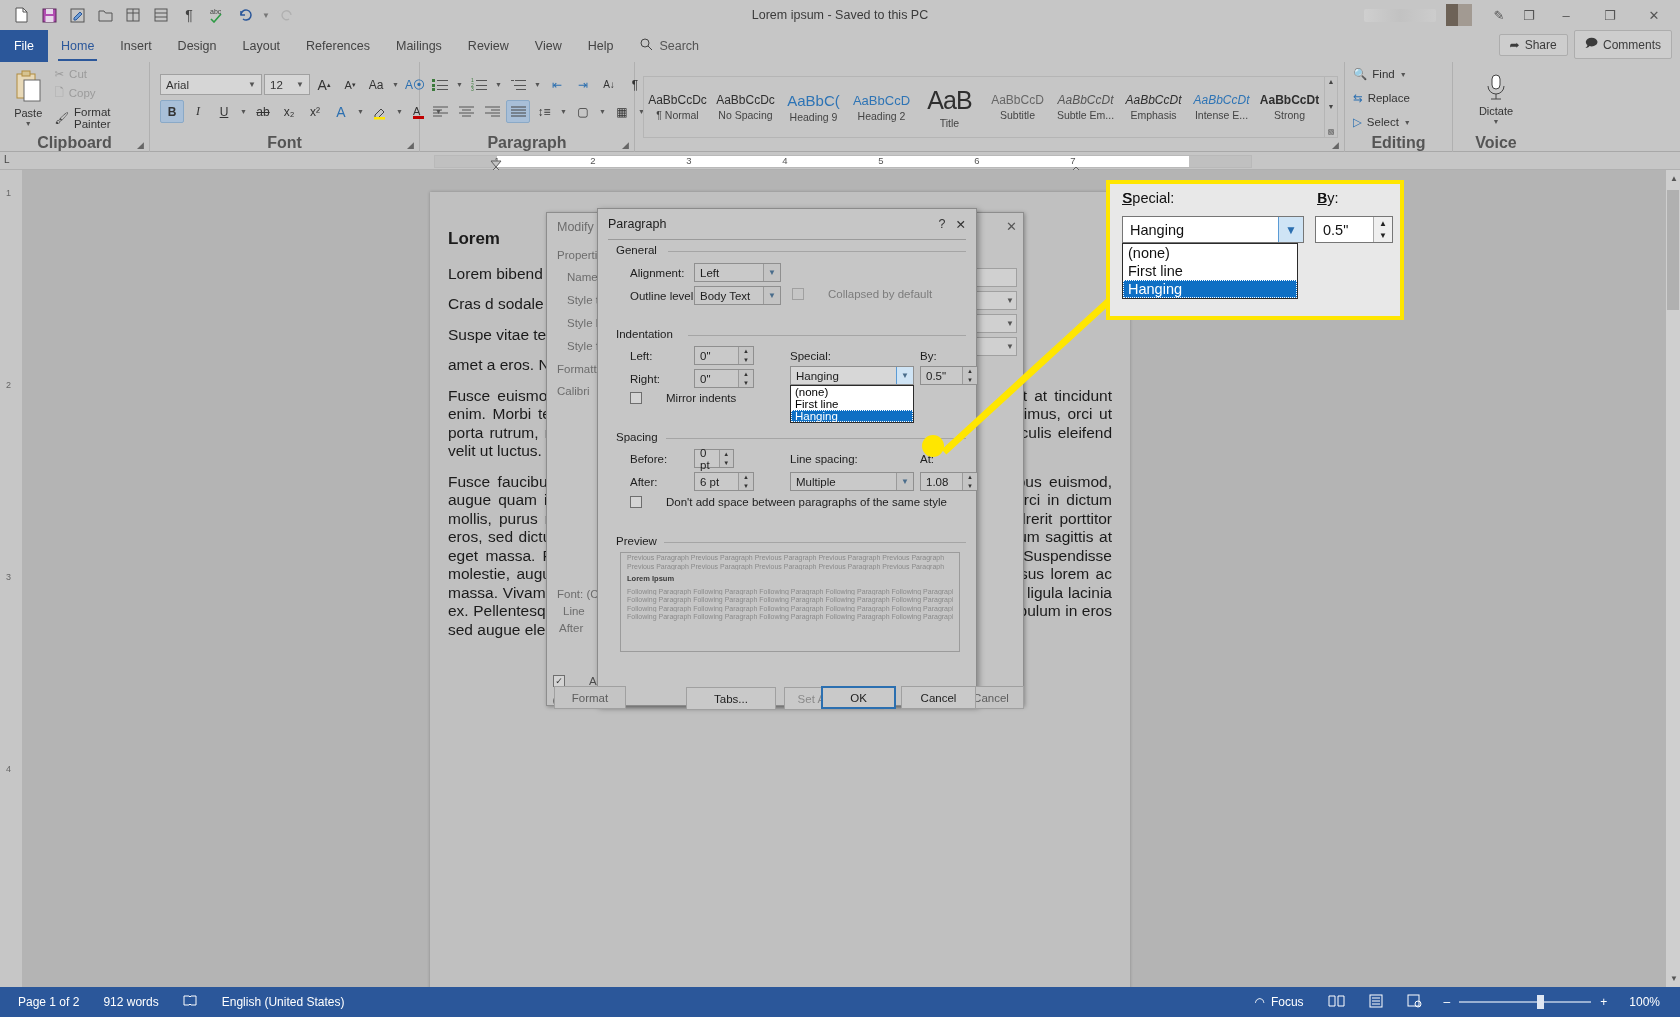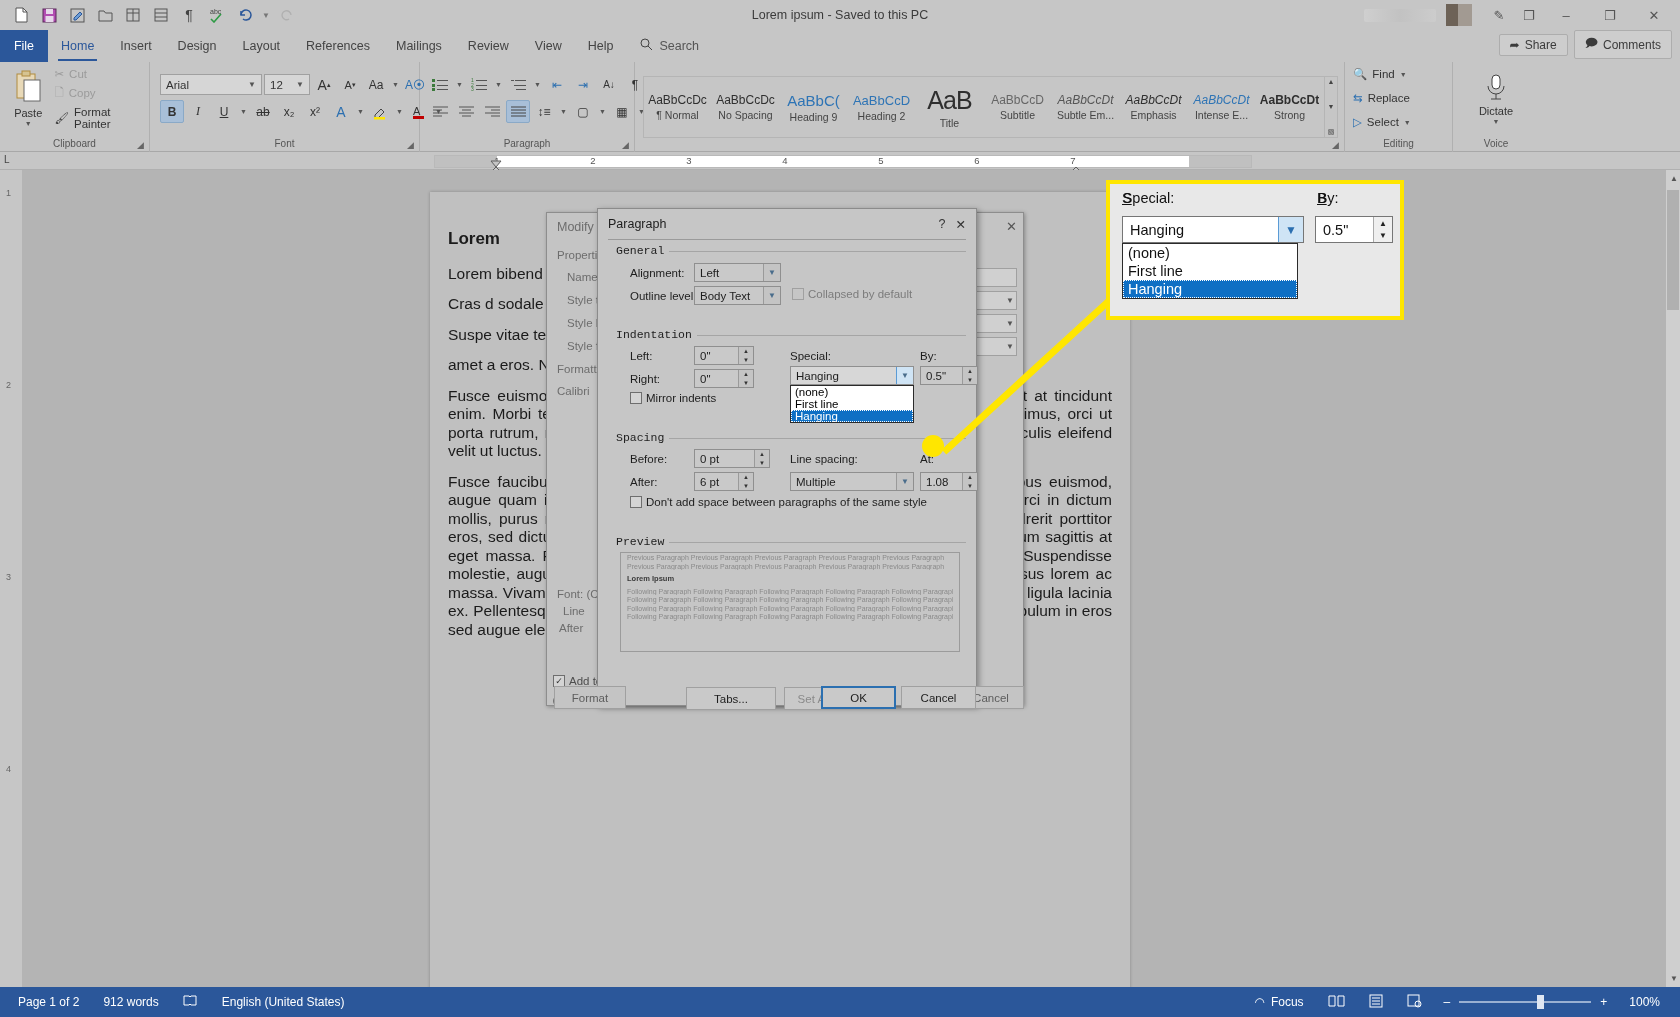--- a/index.html
+++ b/index.html
@@ -46,22 +46,22 @@
   .tabbar-right{ margin-left:auto;display:flex;align-items:center;gap:6px;padding-right:8px;padding-bottom:3px;}
   .pillbtn{ border:1px solid #adadad;background:#cdcdcd;border-radius:2px;
      font-size:12px;color:#3b3b3b;padding:3px 10px;display:flex;align-items:center;gap:5px;}
 
   
   .ribbon{ position:absolute; left:0; top:62px; width:1680px; height:90px;
     background:#c6c6c6; border-bottom:1px solid #a8a8a8; display:flex; }
   .grp{ position:relative; height:90px; display:flex; flex-direction:column;
     border-right:1px solid #b0b0b0; }
   .grp-body{ flex:1; display:flex; align-items:center; padding:2px 6px; }
-  .grp-label{ height:18px; text-align:center; font-size:10px; color:#555;
-    display:flex;align-items:center;justify-content:center;gap:4px; }
+  .grp-label{ height:18px; text-align:center; font-size:16px; color:#555;
+    display:flex;align-items:center;justify-content:center;gap:4px;font-weight:bold; }
   .dlg-launcher{ font-size:9px;color:#666;position:absolute;right:5px;bottom:2px;}
 
   
   .paste-btn{ display:flex;flex-direction:column;align-items:center;width:48px;
     font-size:11px;color:#333;gap:1px;}
   .clip-list{ display:flex;flex-direction:column;gap:3px;margin-left:4px;}
   .clip-item{ display:flex;align-items:center;gap:5px;font-size:11.5px;color:#9b9b9b;}
   .clip-item.on{ color:#333; }
 
   
@@ -133,34 +133,34 @@
     font-size:11.5px;color:#1d1d1d;}
   .pdlg-title{ height:30px;display:flex;align-items:center;padding:0 10px;
     font-size:12.5px;color:#1d1d1d;}
   .pdlg-title .tb{ margin-left:auto;display:flex;gap:10px;align-items:center;color:#333;}
   .ptabs{ display:flex;margin:4px 0 0 8px;gap:0; }
   .ptab{ padding:4px 10px 5px;font-size:11.5px;color:#1d1d1d;border:1px solid transparent;}
   .ptab.active{ background:#c6c6c6;border:1px solid #9a9a9a;border-bottom-color:#c6c6c6;}
   .ptab-underline{ text-decoration:underline; }
   .pbody{ position:relative;margin:0 10px;border-top:1px solid #9a9a9a;height:430px;}
   .sect-title{ position:absolute;font-size:11.5px;color:#1d1d1d;background:#c6c6c6;
-    padding-right:5px;z-index:2;font-family:Liberation Mono, monospace;}
+    padding-right:5px;z-index:2;}
   .sect-line{ position:absolute;height:1px;background:#a5a5a5;}
   .lbl{ position:absolute;font-size:11.5px;color:#1d1d1d;}
   .fld{ position:absolute;border:1px solid #8f8f8f;background:#c9c9c9;height:19px;
     display:flex;align-items:center;font-size:11.5px;color:#1d1d1d;padding-left:5px;}
   .fld .val{ flex:1; }
   .fld .arr{ width:17px;height:17px;background:#c4c4c4;border-left:1px solid #9a9a9a;
     display:flex;align-items:center;justify-content:center;font-size:8px;color:#4a6d8c;}
   .spin{ position:absolute;border:1px solid #8f8f8f;background:#c9c9c9;height:19px;
     display:flex;align-items:center;font-size:11.5px;color:#1d1d1d;padding-left:5px;}
   .spin .sbtns{ margin-left:auto;width:15px;height:17px;display:flex;flex-direction:column;
     border-left:1px solid #9a9a9a;background:#c4c4c4;}
   .spin .sbtns span{ flex:1;display:flex;align-items:center;justify-content:center;font-size:6px;color:#333;}
-  .chk{ position:absolute;display:flex;align-items:center;gap:4px;font-size:11.5px;}
+  .chk{ position:absolute;display:flex;align-items:center;gap:24px;font-size:11.5px;}
   .chkbox{ width:12px;height:12px;border:1px solid #6e6e6e;background:#d4d4d4;}
   .chkbox.dis{ border-color:#a0a0a0;background:#c6c6c6;}
   
   .ddlist{ position:absolute;background:#fff;border:1px solid #2b2b2b;z-index:20;}
   .ddopt{ height:12px;font-size:11.5px;color:#000;padding:0 4px;line-height:12px;}
   .ddopt.sel{ background:#0e6fc4;color:#fff;outline:1px dotted #fff;outline-offset:-1px;}
   
   .pvbox{ position:absolute;border:1px solid #9b9b9b;background:#c6c6c6;}
   .pvlabel{ font-size:7px;color:#8a8a8a;margin:1px 6px;line-height:7.5px;
     white-space:nowrap;overflow:hidden;}
@@ -703,21 +703,21 @@
       <span>0.5"</span>
       <span class="sbtns">
           <span>▲</span>
           <span>▼</span>
         </span>
     </div>
 
     <div class="sect-title" style="left:8px;top:191px">Spacing</div>
     <div class="sect-line" style="left:58px;right:0;top:198px"></div>
     <div class="lbl" style="left:22px;top:213px">Before:</div>
-    <div class="spin" style="left:86px;top:209px;width:76px">
+    <div class="spin" style="left:86px;top:209px;width:40px">
       <span>0 pt</span>
       <span class="sbtns">
           <span>▲</span>
           <span>▼</span>
         </span>
     </div>
     <div class="lbl" style="left:22px;top:236px">After:</div>
     <div class="spin" style="left:86px;top:232px;width:60px">
       <span>6 pt</span>
       <span class="sbtns">

